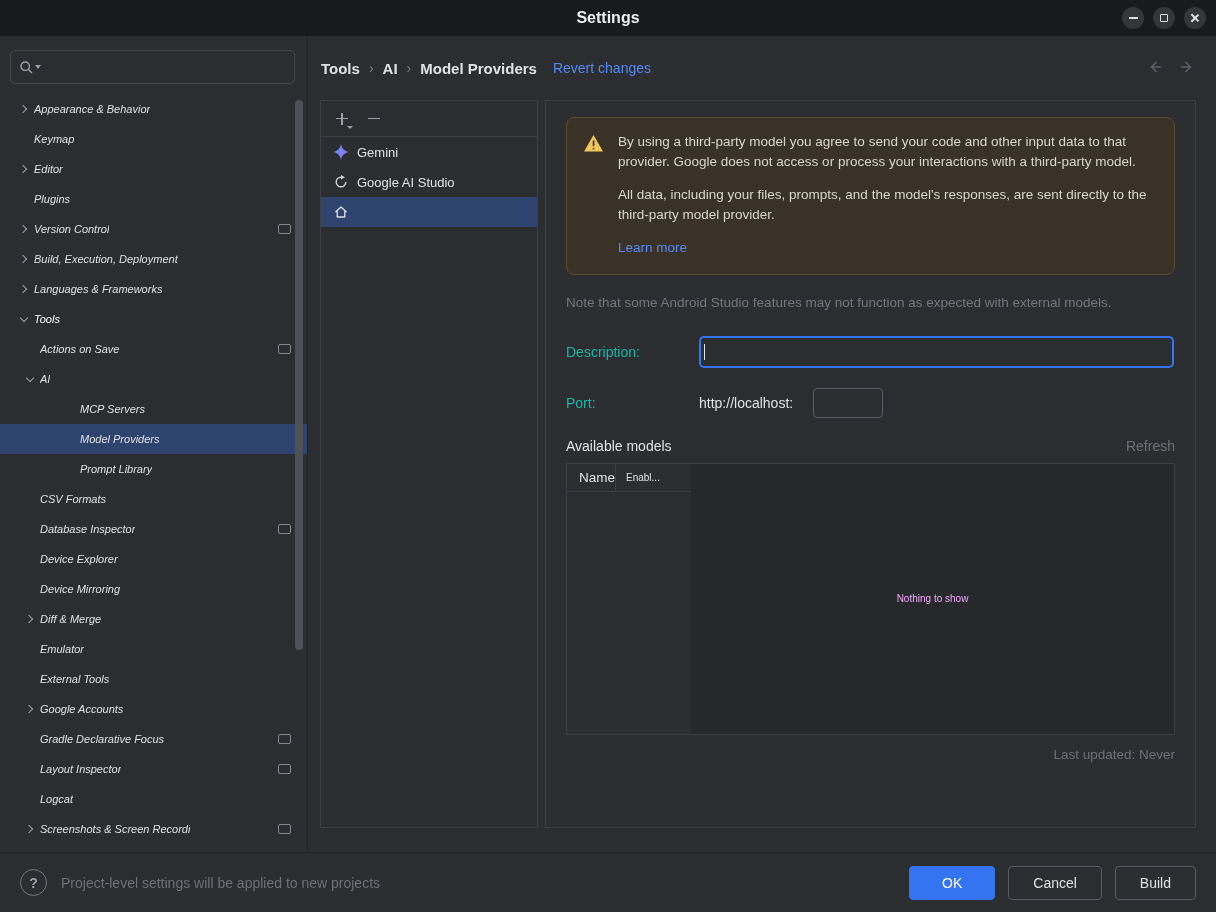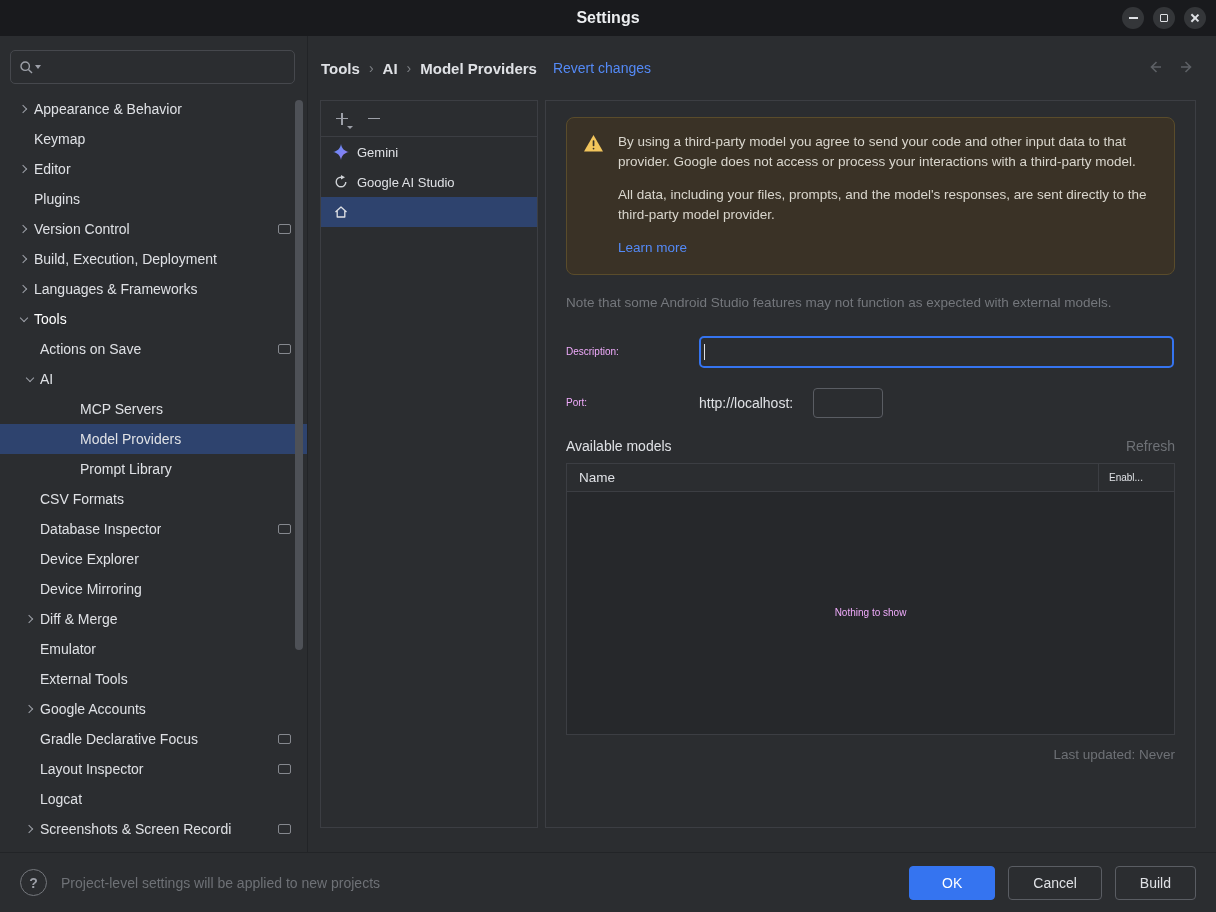--- a/index.html
+++ b/index.html
@@ -41,22 +41,22 @@
   .trow { display:flex; align-items:center; height:30px; cursor:default; }
   .trow.sel { background:#2e436e; }
   .lvl0 { padding-left:14px; }
   .lvl1 { padding-left:20px; }
   .lvl2 { padding-left:60px; }
   .chev { width:20px; height:30px; flex:none; display:flex; align-items:center; justify-content:center; }
   .chev.r::before { content:""; width:5px; height:5px; border-right:1.4px solid #9da0a8;
     border-bottom:1.4px solid #9da0a8; transform:rotate(-45deg); margin-left:-2px; }
   .chev.d::before { content:""; width:5px; height:5px; border-right:1.4px solid #9da0a8;
     border-bottom:1.4px solid #9da0a8; transform:rotate(45deg); margin-top:-3px; }
-  .tlabel { font-size:14px; color:#dfe1e5; white-space:nowrap; overflow:hidden;
-    text-overflow:ellipsis; min-width:0; }
+  .tlabel { font-size:11px; color:#dfe1e5; white-space:nowrap; overflow:hidden;
+    text-overflow:ellipsis; min-width:0;font-style:italic; }
   .trow .strong { color:#ffffff; }
   .trail-icon { margin-left:auto; margin-right:16px; width:13px; height:10px;
     border:1px solid #85888e; border-radius:2px; flex:none; }
   .side-scrollbar { position:absolute; top:64px; right:4px; width:8px; height:550px;
     background:#4e5157; border-radius:4px; }
 
   
   .crumb-row { position:absolute; top:36px; left:308px; right:0; height:64px;
     display:flex; align-items:center; padding:0 20px 0 13px; }
   .crumb { font-size:15px; font-weight:600; color:#dfe1e5; cursor:pointer; }
@@ -86,35 +86,35 @@
   .detail-panel { position:absolute; left:545px; top:100px; width:651px; height:728px;
     background:#2b2d30; border:1px solid #3c3e43; padding:16px 20px; overflow:hidden; }
   .warnbox { background:#3a3226; border:1px solid #5a4c2b; border-radius:8px;
     padding:14px 16px 16px 16px; display:flex; gap:14px; margin-bottom:20px; }
   .warn-text { color:#d9d6cd; font-size:13.5px; line-height:1.45; max-width:545px; }
   .warn-text p { margin-bottom:14px; }
   .learn-more { color:#548af7; cursor:pointer; font-size:13.5px; }
   .note { color:#74777c; font-size:13.5px; margin:4px 0 26px 0; }
 
   .form-row { display:flex; align-items:center; margin-bottom:20px; }
-  .form-label { width:133px; flex:none; font-size:10px; color:#f0abfc; }
+  .form-label { width:133px; flex:none; font-size:14px; color:#14b8a6; }
   .desc-input { width:478px; height:32px; background:#2b2d30; border:2px solid #3574f0;
     border-radius:5px; outline:none; color:#dfe1e5; padding:0 8px;
     font-family:"Liberation Sans", sans-serif; font-size:13px; caret-color:#dfe1e5; }
   .caret-bar { position:relative; left:-470px; width:1px; height:16px; background:#dfe1e5; display:inline-block; pointer-events:none; }
   .port-prefix { font-size:14px; color:#dfe1e5; }
   .port-input { width:70px; height:30px; margin-left:20px; background:#2b2d30;
     border:1px solid #5a5d63; border-radius:4px; outline:none; color:#dfe1e5; padding:0 8px;
     font-family:"Liberation Sans", sans-serif; font-size:13px; }
 
   .models-header { display:flex; align-items:center; justify-content:space-between; margin-bottom:9px; }
   .models-title { font-size:14px; color:#dfe1e5; }
   .refresh { font-size:14px; color:#6e7176; cursor:pointer; }
 
-  .models-table { border:1px solid #3c3e43; height:272px; display:flex; flex-direction:column; }
+  .models-table { border:1px solid #3c3e43; height:272px; display:flex; }
   .mt-head { height:28px; display:flex; align-items:center; border-bottom:1px solid #3c3e43;
     background:#2b2d30; flex:none; }
   .mt-col-name { flex:1; padding-left:12px; font-size:13.5px; color:#dfe1e5; }
   .mt-col-enabled { width:76px; padding-left:10px; font-size:10px; color:#dfe1e5;
     border-left:1px solid #3c3e43; height:100%; display:flex; align-items:center; }
   .mt-body { flex:1; background:#26282b; display:flex; align-items:center; justify-content:center; }
   .empty-text { color:#f0abfc; font-size:10px; }
   .last-updated { text-align:right; color:#6e7176; font-size:13.5px; margin-top:12px; }
 
   

